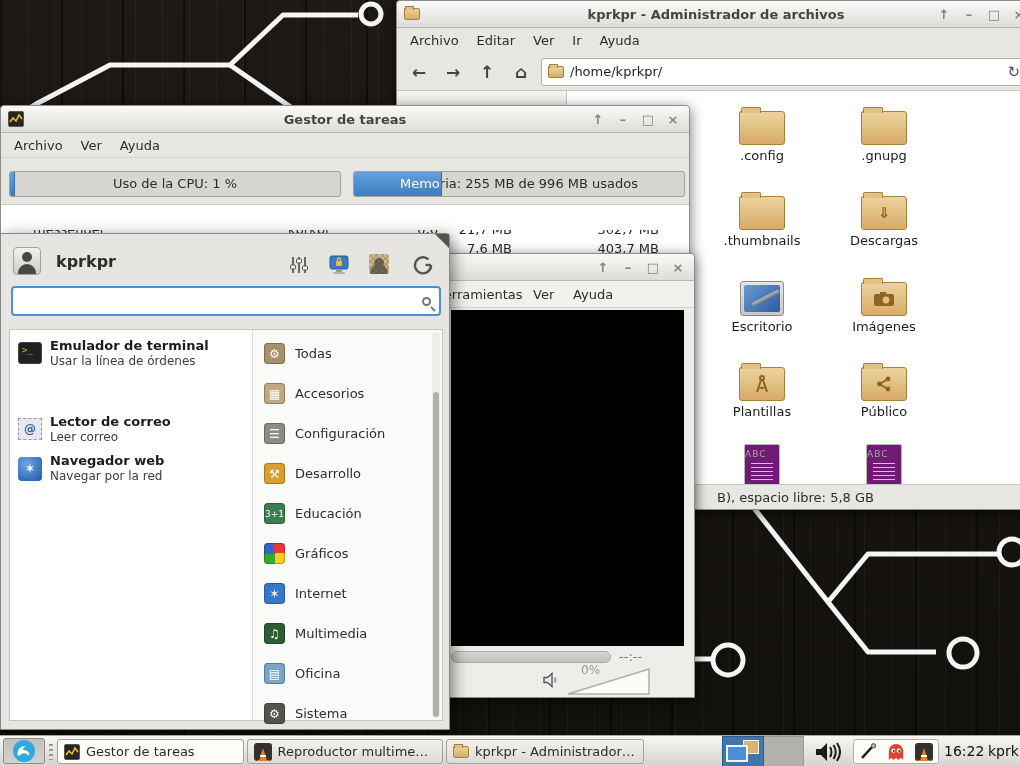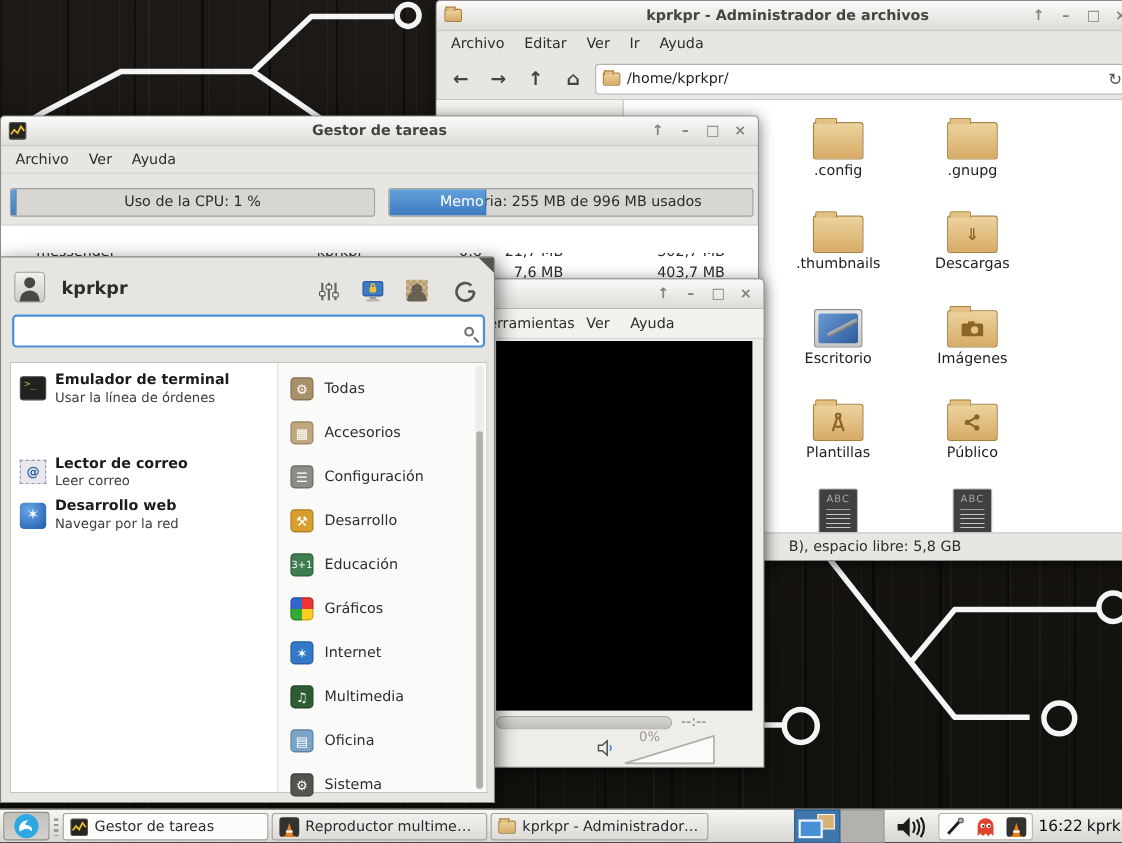--- a/index.html
+++ b/index.html
@@ -42,22 +42,22 @@
   #fm-side { position:absolute; left:0; top:0; bottom:0; width:170px; background:#f4f2ef; border-right:1px solid #c9c7c3; }
   .fm-item { position:absolute; width:100px; text-align:center; }
   .fm-item .lbl { margin-top:3px; color:#1c1c1c; }
   .ficon-wrap { height:42px; display:flex; align-items:flex-end; justify-content:center; }
   .folder { position:relative; width:46px; height:34px; border-radius:2px 3px 3px 3px;
             background:linear-gradient(#ecd39e,#d8ab67); border:1px solid #a6813e;
             display:flex; align-items:center; justify-content:center; }
   .folder::before { content:""; position:absolute; top:-5px; left:1px; width:18px; height:5px;
                     background:#e3c084; border:1px solid #a6813e; border-bottom:none; border-radius:2px 2px 0 0; }
   .emblem { color:#8a6526; font-weight:bold; font-size:15px; line-height:1; }
-  .doc { position:relative; width:36px; height:42px; background:#404040; border:1px solid #b9b7b3; border-radius:2px;
-         font-size:9px; color:#a9a7a3; text-align:center; padding-top:4px; letter-spacing:1px; }
+  .doc { position:relative; width:36px; height:42px; background:#701a75; border:1px solid #b9b7b3; border-radius:2px;
+         font-size:9px; color:#a9a7a3; text-align:left; padding-top:4px; letter-spacing:1px; }
   .doc::after { content:""; position:absolute; left:6px; right:6px; top:18px; height:18px;
                 background:repeating-linear-gradient(#c9c7c3 0 1px, transparent 1px 4px); }
   .desk-icon { position:relative; width:44px; height:35px; background:linear-gradient(#e7e5e2,#c9c7c3);
                border:1px solid #8f8d89; border-radius:3px; padding:3px; }
   .desk-icon .screen { width:100%; height:100%; background:linear-gradient(135deg,#6a9ad4,#2d5c9c); border-radius:2px; }
   .desk-icon .pencil { position:absolute; width:30px; height:4px; background:linear-gradient(#bbb,#777);
                        top:14px; left:10px; transform:rotate(-28deg); border-radius:1px; }
   #fm-scroll { position:absolute; right:2px; top:2px; bottom:2px; width:10px; background:#eeedeb; border-radius:5px; }
   #fm-thumb { position:absolute; left:1px; right:1px; top:1px; height:280px; background:#b5b3ae; border-radius:4px; }
   #fm-status { position:absolute; left:0; right:0; bottom:0; height:25px; background:#e8e6e3;
@@ -451,21 +451,21 @@
       <div class="t">Emulador de terminal</div>
       <div class="s">Usar la línea de órdenes</div>
     </div>
     <div class="fav" style="top:82px;">
       <div class="ficon24 mail-icon">@</div>
       <div class="t">Lector de correo</div>
       <div class="s">Leer correo</div>
     </div>
     <div class="fav" style="top:121px;">
       <div class="ficon24 web-icon">✶</div>
-      <div class="t">Desarrollo web</div>
+      <div class="t">Navegador web</div>
       <div class="s">Navegar por la red</div>
     </div>
 
     <div class="cat" style="top:10px;">
       <div class="ci" style="background:#a8906a;">⚙</div>
       <div class="cl">Todas</div>
     </div>
     <div class="cat" style="top:50px;">
       <div class="ci" style="background:#c0a87e;">▦</div>
       <div class="cl">Accesorios</div>

